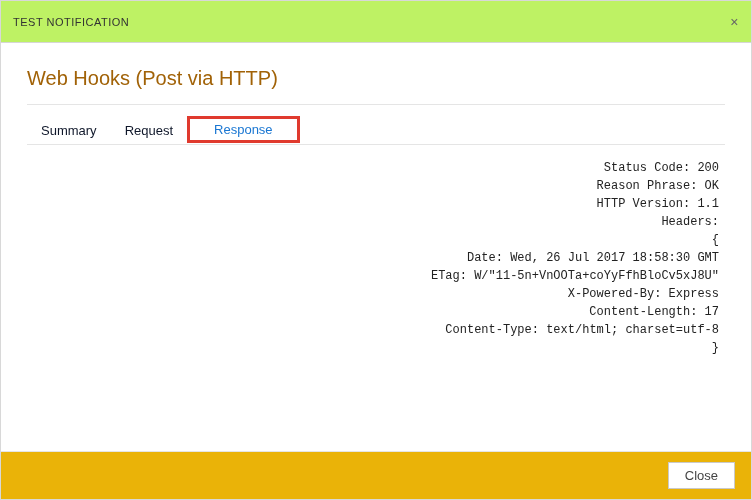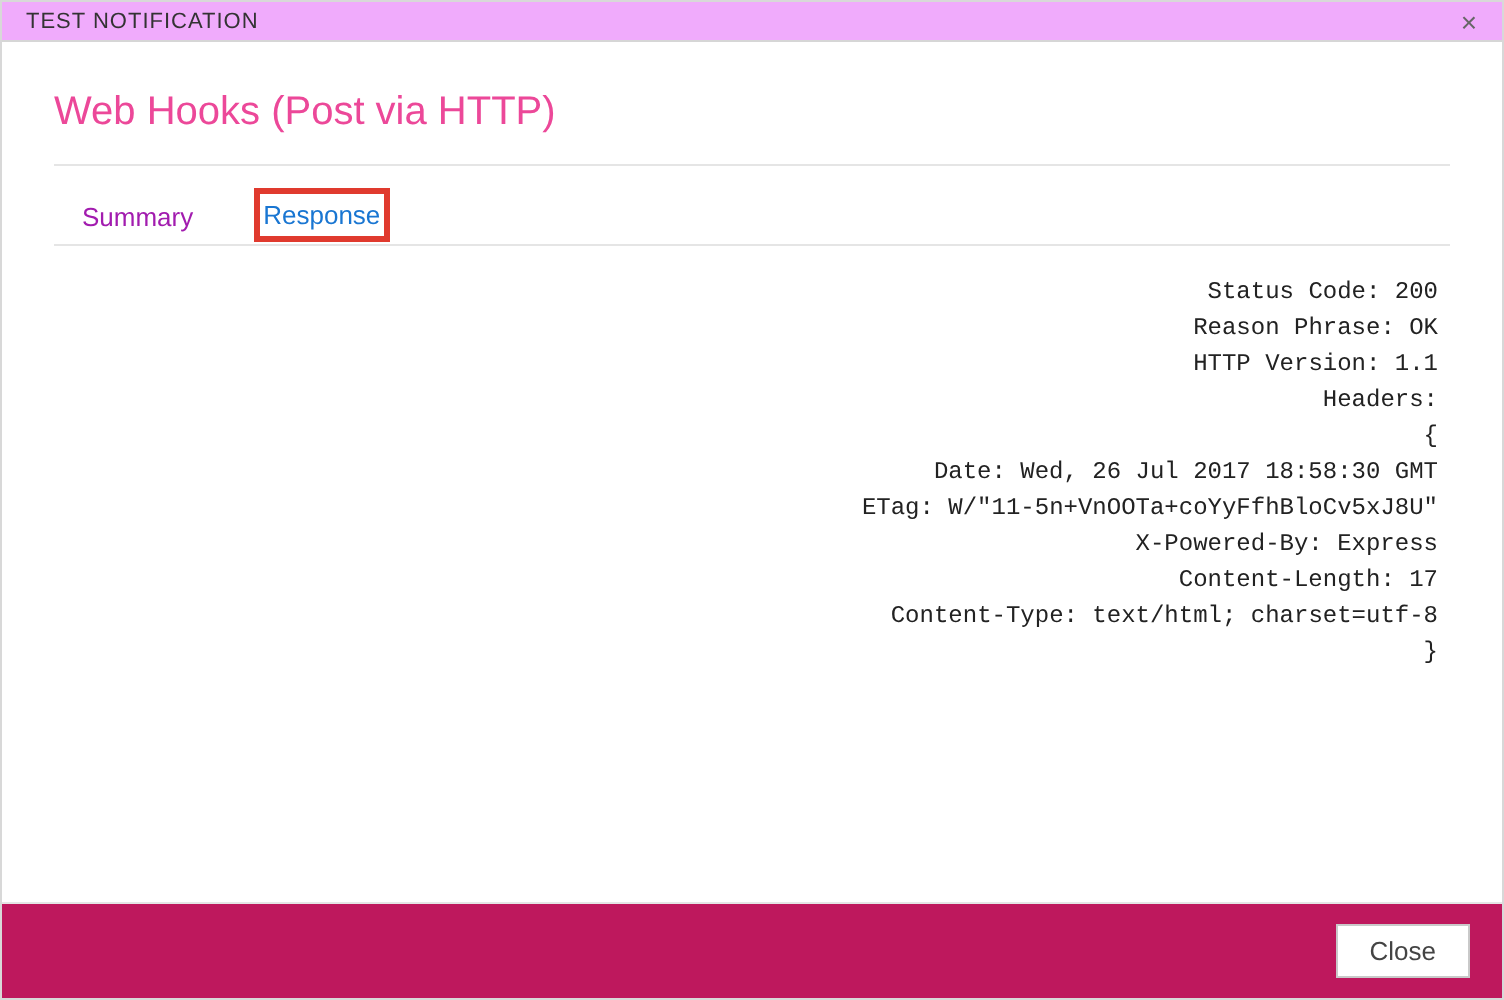--- a/index.html
+++ b/index.html
@@ -10,89 +10,88 @@
     background: #fff;
     width: 752px;
     height: 500px;
     overflow: hidden;
     border: 1px solid #d8d8d8;
   }
   .titlebar {
     display: flex;
     justify-content: space-between;
     align-items: center;
-    background: #f0abfc;
+    background: #bef264;
     border-bottom: 1px solid #d6d6d6;
-    height: 20px;
+    height: 42px;
     padding: 0 8px 0 12px;
     font-size: 11px;
     letter-spacing: 0.5px;
     color: #333;
     text-align: right;
   }
   .titlebar .close {
     font-size: 14px;
     color: #666;
     cursor: pointer;
     line-height: 1;
     padding: 2px 4px;
   }
   .content {
     padding: 18px 26px 0 26px;
   }
   .heading {
     font-size: 20px;
     font-weight: 300;
-    color: #ec4899;
+    color: #a16207;
     margin: 6px 0 14px 0;
   }
   .sep {
     border: none;
     border-top: 1px solid #e5e5e5;
     margin: 0;
   }
   .tabs {
     display: flex;
     gap: 0;
     border-bottom: 1px solid #e5e5e5;
     margin-top: 12px;
   }
   .tab {
     padding: 6px 14px;
     font-size: 13px;
-    color: #a21caf;
+    color: #0f172a;
     cursor: pointer;
   }
   .tab.active {
     color: #1976d2;
     border: 3px solid #e03a2e;
-    padding: 3px 2px;
+    padding: 3px 24px;
     position: relative;
     top: -1px;
-    margin-left: 16px;
   }
   .body-area {
     padding: 14px 6px;
     font-family: Consolas, "Courier New", monospace;
     font-size: 12px;
     line-height: 1.5;
     color: #222;
     white-space: pre;
     text-align: right;
   }
   .footer {
     position: absolute;
     left: 1px; right: 1px; bottom: 1px;
     border-top: 1px solid #e5e5e5;
     height: 48px;
     display: flex;
     justify-content: flex-end;
     align-items: center;
     padding: 0 16px;
-    background: #be185d;
+    background: #eab308;
   }
   .btn {
     border: 1px solid #c9c9c9;
     background: #fff;
     color: #444;
     font-size: 13px;
     padding: 5px 16px;
     cursor: pointer;
   }
 </style>
@@ -103,20 +102,21 @@
   <span>TEST NOTIFICATION</span>
   <span class="close">×</span>
 </div>
 
 <div class="content">
   <div class="heading">Web Hooks (Post via HTTP)</div>
   <hr class="sep">
 
   <div class="tabs">
     <div class="tab">Summary</div>
+    <div class="tab">Request</div>
     <div class="tab active">Response</div>
   </div>
 
   <div class="body-area">Status Code: 200
 Reason Phrase: OK
 HTTP Version: 1.1
 Headers:
 {
   Date: Wed, 26 Jul 2017 18:58:30 GMT
   ETag: W/"11-5n+VnOOTa+coYyFfhBloCv5xJ8U"

